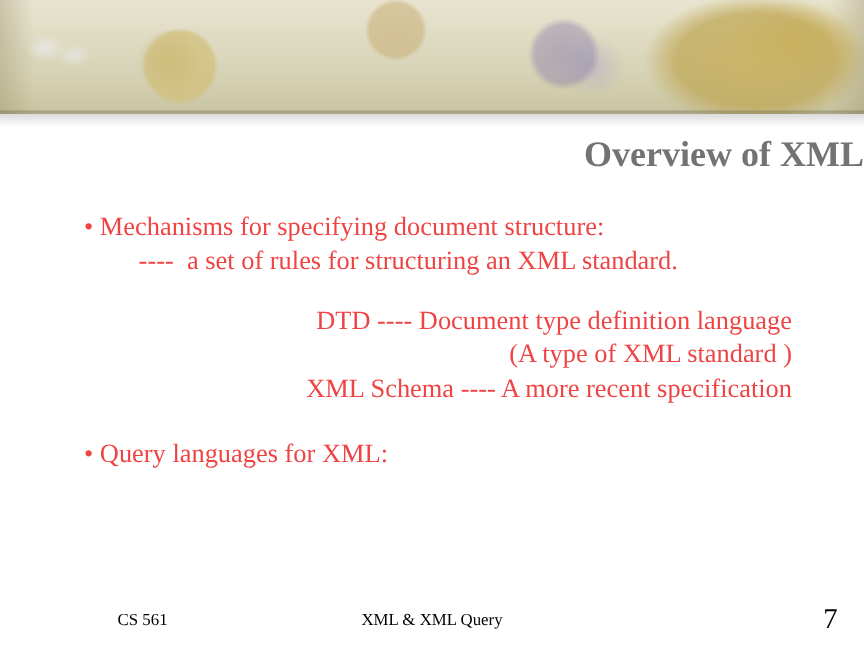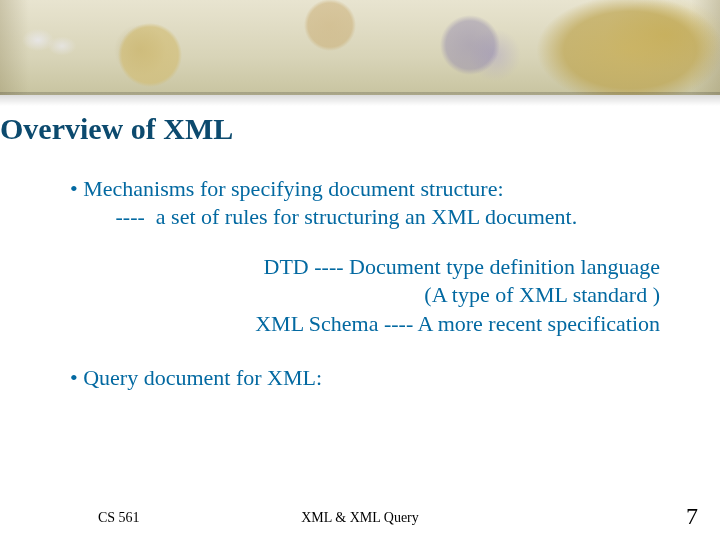--- a/index.html
+++ b/index.html
@@ -36,32 +36,32 @@
     }
     .shadow-under {
       position: absolute;
       left: 0; right: 0; top: 92px; height: 14px;
       background: linear-gradient(180deg, rgba(0,0,0,0.18), rgba(0,0,0,0));
     }
     .title {
       position: absolute;
       top: 112px;
       left: 0; right: 0;
-      text-align: left;
+      text-align: right;
       font-size: 30px;
       font-weight: bold;
-      color: #0c4a6e;
+      color: #737373;
     }
     .content {
       position: absolute;
       top: 175px;
       left: 70px;
       right: 60px;
       font-size: 22px;
-      color: #0369a1;
+      color: #ef4444;
       line-height: 1.28;
     }
     .row { white-space: pre; }
     .bullet1 .row:first-child::before { content: "• "; margin-left: -18px; }
     .bullet1 { margin-bottom: 22px; padding-left: 18px; }
     .sub1 { margin-left: 30px; margin-bottom: 26px; text-align: right; }
     .bullet2 .row:first-child::before { content: "• "; margin-left: -18px; }
     .bullet2 { padding-left: 18px; }
     .footer {
       position: absolute;
@@ -78,29 +78,29 @@
 <body>
 
 <div class="banner"></div>
 <div class="shadow-under"></div>
 
 <div class="title">Overview of XML</div>
 
 <div class="content">
   <div class="bullet1">
     <div class="row">Mechanisms for specifying document structure:</div>
-    <div class="row">     ----  a set of rules for structuring an XML document.</div>
+    <div class="row">     ----  a set of rules for structuring an XML standard.</div>
   </div>
   <div class="sub1">
     <div class="row">DTD ---- Document type definition language</div>
     <div class="row">                       (A type of XML standard )</div>
     <div class="row">XML Schema ---- A more recent specification</div>
   </div>
   <div class="bullet2">
-    <div class="row">Query document for XML:</div>
+    <div class="row">Query languages for XML:</div>
   </div>
 </div>
 
 <div class="footer">
   <div class="footer-left">CS 561</div>
   <div class="footer-center">XML &amp; XML Query</div>
   <div class="footer-right">7</div>
 </div>
 
 </body></html>

